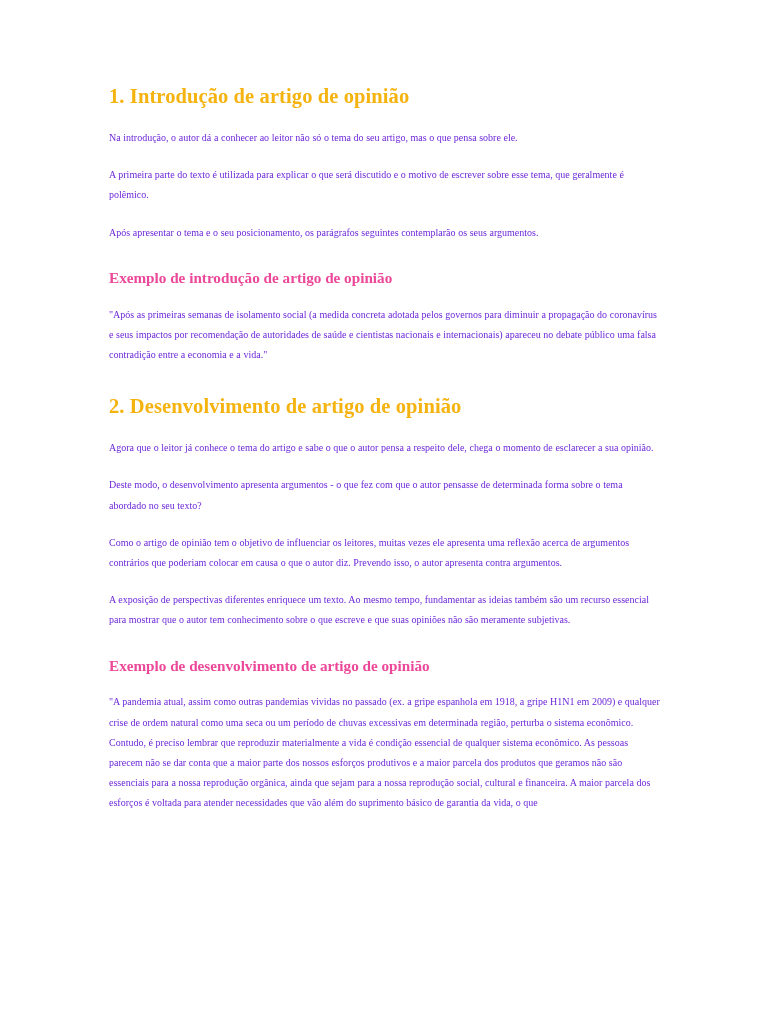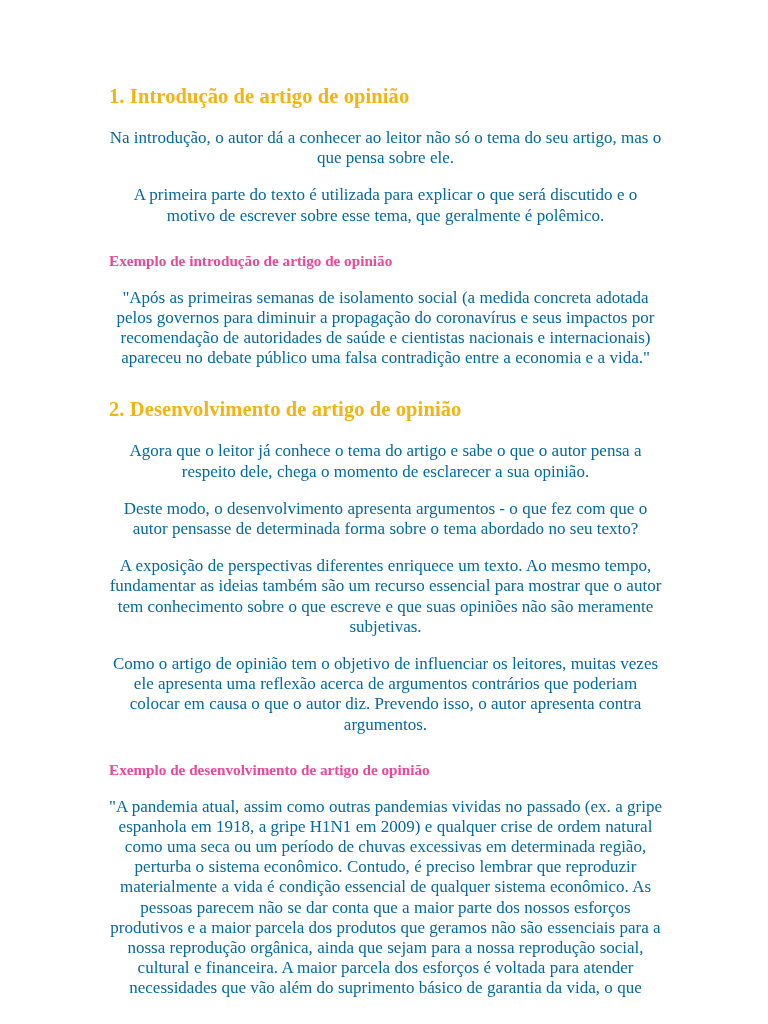--- a/index.html
+++ b/index.html
@@ -50,58 +50,59 @@
     font-family: "Liberation Serif", "DejaVu Serif", serif;
     font-size: 15.2px;
     font-weight: bold;
     color: #ec4899;
     margin: 25px 0 17px 0;
     line-height: 1.3;
   }
 
   p.body-text {
     font-family: "Liberation Serif", "DejaVu Serif", serif;
-    font-size: 17px;
-    color: #0369a1;
+    font-size: 10px;
+    color: #6d28d9;
     line-height: 20.2px;
     margin: 0 0 17px 0;
-    text-align: center;
+    text-align: left;
     word-spacing: 0.1px;
   }
 
   p.body-text:last-child {
     margin-bottom: 0;
   }
 </style>
 </head>
 <body>
 
 <div class="page">
   <div class="content">
 
     <h2 class="section-heading">1. Introdução de artigo de opinião</h2>
 
     <p class="body-text">Na introdução, o autor dá a conhecer ao leitor não só o tema do seu artigo, mas o que pensa sobre ele.</p>
 
     <p class="body-text">A primeira parte do texto é utilizada para explicar o que será discutido e o motivo de escrever sobre esse tema, que geralmente é polêmico.</p>
 
 
+    <p class="body-text">Após apresentar o tema e o seu posicionamento, os parágrafos seguintes contemplarão os seus argumentos.</p>
 
     <h3 class="sub-heading">Exemplo de introdução de artigo de opinião</h3>
 
     <p class="body-text">"Após as primeiras semanas de isolamento social (a medida concreta adotada pelos governos para diminuir a propagação do coronavírus e seus impactos por recomendação de autoridades de saúde e cientistas nacionais e internacionais) apareceu no debate público uma falsa contradição entre a economia e a vida."</p>
 
     <h2 class="section-heading second">2. Desenvolvimento de artigo de opinião</h2>
 
     <p class="body-text">Agora que o leitor já conhece o tema do artigo e sabe o que o autor pensa a respeito dele, chega o momento de esclarecer a sua opinião.</p>
 
     <p class="body-text">Deste modo, o desenvolvimento apresenta argumentos - o que fez com que o autor pensasse de determinada forma sobre o tema abordado no seu texto?</p>
 
+    <p class="body-text">Como o artigo de opinião tem o objetivo de influenciar os leitores, muitas vezes ele apresenta uma reflexão acerca de argumentos contrários que poderiam colocar em causa o que o autor diz. Prevendo isso, o autor apresenta contra argumentos.</p>
+
     <p class="body-text">A exposição de perspectivas diferentes enriquece um texto. Ao mesmo tempo, fundamentar as ideias também são um recurso essencial para mostrar que o autor tem conhecimento sobre o que escreve e que suas opiniões não são meramente subjetivas.</p>
-
-    <p class="body-text">Como o artigo de opinião tem o objetivo de influenciar os leitores, muitas vezes ele apresenta uma reflexão acerca de argumentos contrários que poderiam colocar em causa o que o autor diz. Prevendo isso, o autor apresenta contra argumentos.</p>
 
     <h3 class="sub-heading">Exemplo de desenvolvimento de artigo de opinião</h3>
 
     <p class="body-text">"A pandemia atual, assim como outras pandemias vividas no passado (ex. a gripe espanhola em 1918, a gripe H1N1 em 2009) e qualquer crise de ordem natural como uma seca ou um período de chuvas excessivas em determinada região, perturba o sistema econômico. Contudo, é preciso lembrar que reproduzir materialmente a vida é condição essencial de qualquer sistema econômico. As pessoas parecem não se dar conta que a maior parte dos nossos esforços produtivos e a maior parcela dos produtos que geramos não são essenciais para a nossa reprodução orgânica, ainda que sejam para a nossa reprodução social, cultural e financeira. A maior parcela dos esforços é voltada para atender necessidades que vão além do suprimento básico de garantia da vida, o que</p>
 
   </div>
 </div>
 
 </body></html>

